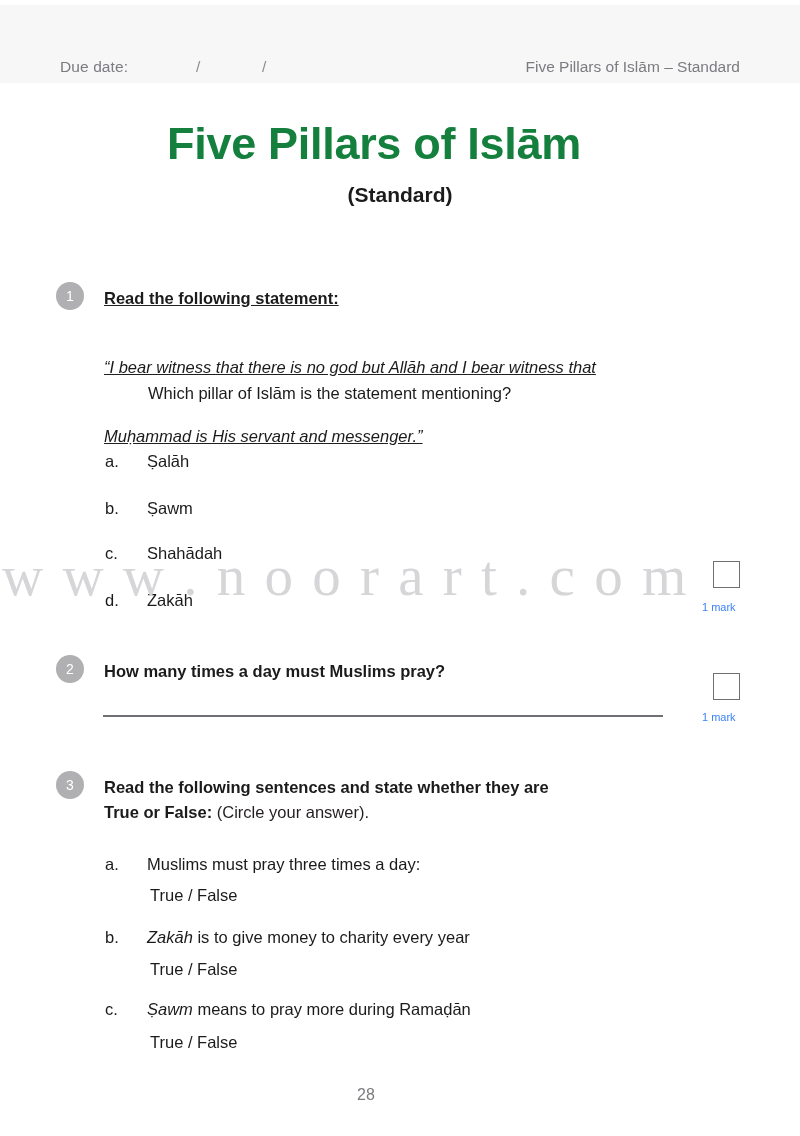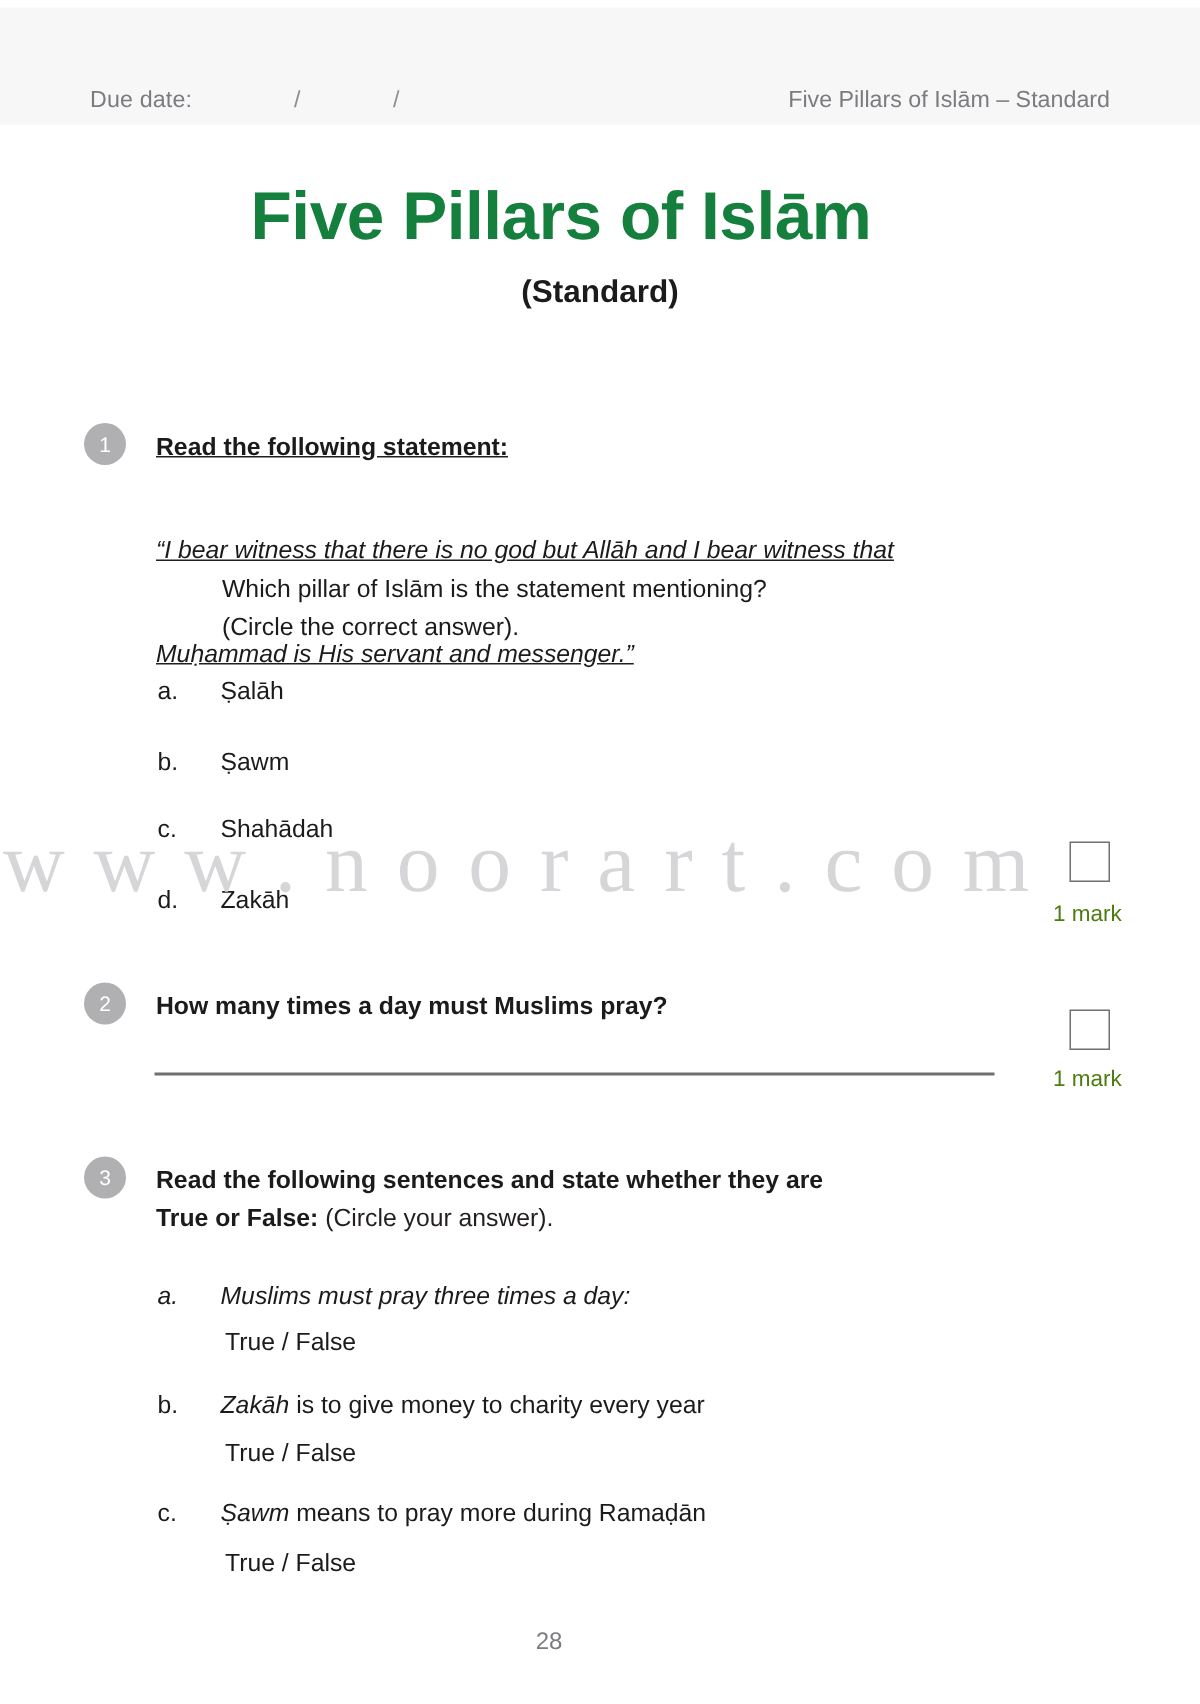--- a/index.html
+++ b/index.html
@@ -153,22 +153,22 @@
   .mark-box {
     position: absolute;
     width: 27px;
     height: 27px;
     border: 1.4px solid #6f6f74;
     background: transparent;
     box-sizing: border-box;
   }
   .mark-label {
     position: absolute;
-    font-size: 15px;
-    color: #4d7c0f;
+    font-size: 11px;
+    color: #3b82f6;
     white-space: nowrap;
   }
 
   
   .answer-line {
     position: absolute;
     height: 1.5px;
     background: #6f6f74;
   }
 
@@ -216,21 +216,20 @@
 <div class="q-badge" style="left:56px; top:282px;">1</div>
 
 <div class="q-body" style="left:104px; top:286px; width:560px;text-decoration:underline;">
   <div class="q-stem">Read the following statement:</div>
   <div class="q-quote">“I bear witness that there is no god but Allāh and I bear witness that</div>
   <div class="q-quote">Muḥammad is His servant and messenger.”</div>
 </div>
 
 <div class="q-body" style="left:104px; top:381px; width:560px;margin-left:44px;">
   <div class="q-plain">Which pillar of Islām is the statement mentioning?</div>
-  <div class="q-plain">(Circle the correct answer).</div>
 </div>
 
 <div class="opt-row" style="left:105px; top:452px;">
   <span class="opt-letter">a.</span><span class="opt-text">Ṣalāh</span>
 </div>
 <div class="opt-row" style="left:105px; top:499px;">
   <span class="opt-letter">b.</span><span class="opt-text">Ṣawm</span>
 </div>
 <div class="opt-row" style="left:105px; top:544px;">
   <span class="opt-letter">c.</span><span class="opt-text">Shahādah</span>
@@ -253,21 +252,21 @@
 <div class="mark-label" style="left:702px; top:711px;">1 mark</div>
 
 <div class="q-badge" style="left:56px; top:771px;">3</div>
 <div class="q-body" style="left:104px; top:775px; width:580px;">
   <div class="q-stem">Read the following sentences and state whether they are</div>
   <div>
     <span class="q-stem">True or False:</span><span class="q-stem-regular"> (Circle your answer).</span>
   </div>
 </div>
 
-<div class="opt-row" style="left:105px; top:855px;font-style:italic;">
+<div class="opt-row" style="left:105px; top:855px;">
   <span class="opt-letter">a.</span><span class="opt-text italic"></span><span class="opt-text">Muslims must pray three times a day:</span>
 </div>
 <div class="tf-row" style="top:886px;">True  /  False</div>
 
 <div class="opt-row" style="left:105px; top:928px;">
   <span class="opt-letter">b.</span><span class="opt-text italic">Zakāh</span><span class="opt-text"> is to give money to charity every year</span>
 </div>
 <div class="tf-row" style="top:960px;">True  /  False</div>
 
 <div class="opt-row" style="left:105px; top:1000px;">

